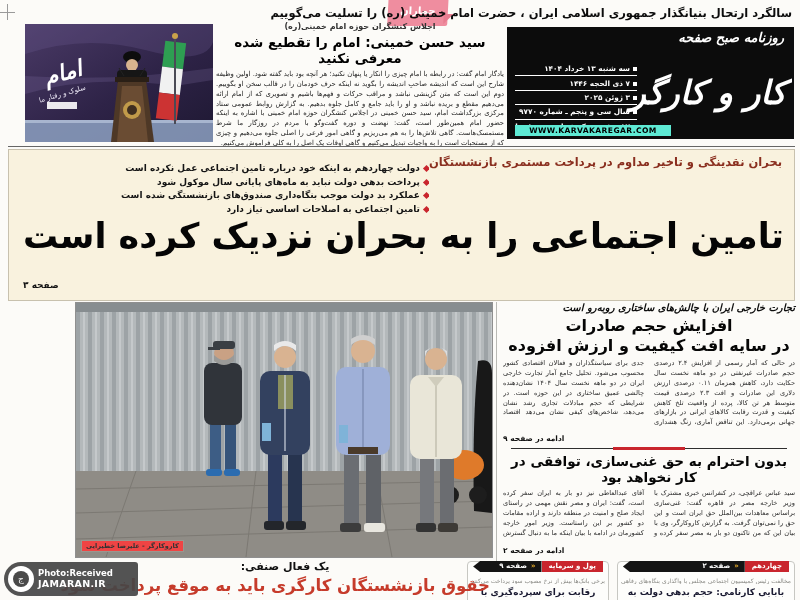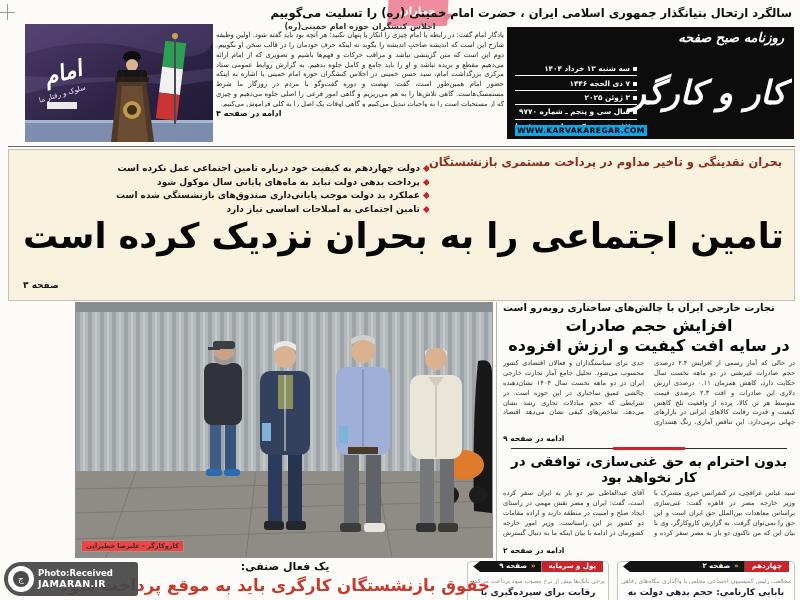--- a/index.html
+++ b/index.html
@@ -27,22 +27,22 @@
   .masthead{position:absolute;left:507px;top:27px;width:287px;height:112px;background:#0c0c0c;}
   .mast-tagline{position:absolute;right:10px;top:3px;color:#fff;font-size:13px;font-weight:bold;
           font-style:italic;font-family:"DejaVu Serif",serif;direction:rtl;}
   .mast-title{position:absolute;right:2px;top:24px;width:168px;height:84px;color:#fff;
           font-size:33px;font-weight:bold;font-style:italic;font-family:"DejaVu Serif",serif;
           text-align:center;line-height:84px;direction:rtl;white-space:nowrap;overflow:hidden;}
   .mast-dates{position:absolute;left:8px;top:35px;width:122px;}
   .mdate{font-size:7.3px;font-weight:bold;color:#fff;border-bottom:1px solid #fff;
           padding:2.2px 0;direction:rtl;text-align:right;white-space:nowrap;overflow:hidden;}
   .mdate .sq{display:inline-block;width:4px;height:4px;background:#fff;margin-left:3px;vertical-align:middle;}
-  .mast-web{position:absolute;left:8px;bottom:3px;width:128px;background:#0ea5e9;color:#000;
-          font-size:7.6px;font-weight:bold;text-align:center;padding:1px 2px;letter-spacing:.4px;}
+  .mast-web{position:absolute;left:8px;bottom:3px;width:128px;background:#5eead4;color:#000;
+          font-size:7.6px;font-weight:bold;text-align:center;padding:1px 14px;letter-spacing:.4px;}
 
   
   .kh-art{position:absolute;left:216px;top:22px;width:288px;}
   .kh-kicker{font-size:8px;font-weight:bold;color:#333;text-align:center;direction:rtl;}
   .kh-head{font-size:13.5px;font-weight:bold;color:#000;text-align:center;direction:rtl;margin:3px 0 4px;}
   .kh-body{font-size:6.8px;line-height:1.45;text-align:justify;direction:rtl;color:#222;height:76px;overflow:hidden;}
   .kh-cont{font-size:8px;font-weight:bold;text-align:left;margin-top:2px;direction:rtl;}
 
   .topdivider{position:absolute;left:8px;top:146px;width:787px;height:1px;background:#666;}
 
@@ -63,21 +63,21 @@
   
   .photo-frame{position:absolute;left:75px;top:302px;width:418px;height:256px;border:1px solid #8f8f8f;
         box-sizing:border-box;overflow:hidden;}
   .photo-caption{position:absolute;left:5px;bottom:5px;background:#ef4444;border:1px solid #99978f;
         font-size:6.5px;font-weight:bold;padding:1px 4px;direction:rtl;color:#333;}
 
   .vrule{position:absolute;left:496px;top:302px;width:1px;height:298px;background:#b9b9b4;}
 
   
   .rcol{position:absolute;left:503px;top:302px;width:292px;}
-  .k-center{font-size:10px;font-weight:bold;text-align:left;direction:rtl;color:#0d0d0d;}
+  .k-center{font-size:10px;font-weight:bold;text-align:right;direction:rtl;color:#0d0d0d;font-style:italic;}
   .h-big{font-size:16px;font-weight:bold;text-align:center;direction:rtl;color:#060606;line-height:1.22;}
   .body2col{column-count:2;column-gap:10px;direction:rtl;font-size:6.6px;line-height:1.5;
         text-align:justify;color:#2a2a2a;overflow:hidden;margin-top:4px;}
   .cont{font-size:7.5px;font-weight:bold;text-align:left;direction:rtl;margin-top:1px;}
   .divider2{position:relative;height:1px;background:#2e2e2e;margin:5px 8px 4px 8px;}
   .divider2:after{content:"";position:absolute;left:50%;top:-1px;transform:translateX(-50%);
         width:72px;height:3px;background:#c9252d;}
   .h-mid{font-size:13.5px;font-weight:bold;text-align:center;direction:rtl;color:#060606;margin-top:1px;}
 
   
@@ -171,32 +171,33 @@
       <rect x="90" y="53" width="34" height="5" fill="#2a1f16"></rect>
       <circle cx="107" cy="86" r="9" fill="#c19a4a"></circle>
       <circle cx="107" cy="86" r="5" fill="#3f2e20"></circle>
       <line x1="99" y1="52" x2="94" y2="44" stroke="#222" stroke-width="1"></line>
       <line x1="115" y1="52" x2="120" y2="44" stroke="#222" stroke-width="1"></line>
     </svg>
   </div>
 
   <div class="kh-art">
     <div class="kh-kicker">اجلاس کنشگران حوزه امام خمینی(ره)</div>
+    <div class="kh-head">سید حسن خمینی: امام را تقطیع شده معرفی نکنید</div>
     <div class="kh-body">یادگار امام گفت: در رابطه با امام چیزی را انکار یا پنهان نکنید؛ هر آنچه بود باید گفته شود. اولین وظیفه شارح این است که اندیشه صاحبِ اندیشه را بگوید نه اینکه حرف خودمان را در قالب سخن او بگوییم. دوم این است که متن گزینشی نباشد و مراقب حرکات و فهم‌ها باشیم و تصویری که از امام ارائه می‌دهیم مقطع و بریده نباشد و او را باید جامع و کامل جلوه بدهیم. به گزارش روابط عمومی ستاد مرکزی بزرگداشت امام، سید حسن خمینی در اجلاس کنشگران حوزه امام خمینی با اشاره به اینکه حضور امام همین‌طور است، گفت: نهضت و دوره گفت‌وگو با مردم در روزگار ما شرط مستمسک‌هاست. گاهی تلاش‌ها را به هم می‌ریزیم و گاهی امور فرعی را اصلی جلوه می‌دهیم و چیزی که از مستحبات است را به واجبات تبدیل می‌کنیم و گاهی اوقات یک اصل را به کلی فراموش می‌کنیم.</div>
     <div class="kh-cont">ادامه در صفحه ۴</div>
   </div>
 
   <div class="topdivider"></div>
 
   <div class="lead">
     <div class="lead-kicker">بحران نقدینگی و تاخیر مداوم در پرداخت مستمری بازنشستگان</div>
     <div class="lead-bullets">
-      <div class="bl"><span class="diamond"></span><span>دولت چهاردهم به کیفیت خود درباره تامین اجتماعی عمل نکرده است</span></div>
+      <div class="bl"><span class="diamond"></span><span>دولت چهاردهم به اینکه خود درباره تامین اجتماعی عمل نکرده است</span></div>
       <div class="bl"><span class="diamond"></span><span>پرداخت بدهی دولت نباید به ماه‌های پایانی سال موکول شود</span></div>
-      <div class="bl"><span class="diamond"></span><span>عملکرد بد دولت موجب پایانی‌داری صندوق‌های بازنشستگی شده است</span></div>
+      <div class="bl"><span class="diamond"></span><span>عملکرد بد دولت موجب بنگاه‌داری صندوق‌های بازنشستگی شده است</span></div>
       <div class="bl"><span class="diamond"></span><span>تامین اجتماعی به اصلاحات اساسی نیاز دارد</span></div>
     </div>
     <div class="lead-h2">تامین اجتماعی را به بحران نزدیک کرده است</div>
     <div class="lead-pref">صفحه ۳</div>
   </div>
 
   <div class="photo-frame">
     <svg width="416" height="254" viewBox="0 0 416 254">
       <defs>
         <pattern id="corr" width="12" height="12" patternUnits="userSpaceOnUse">

